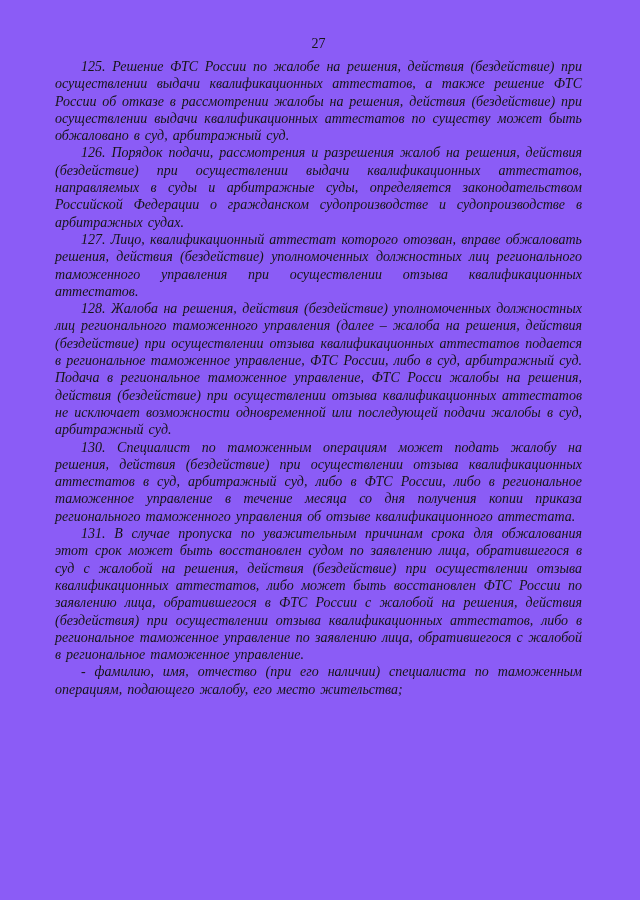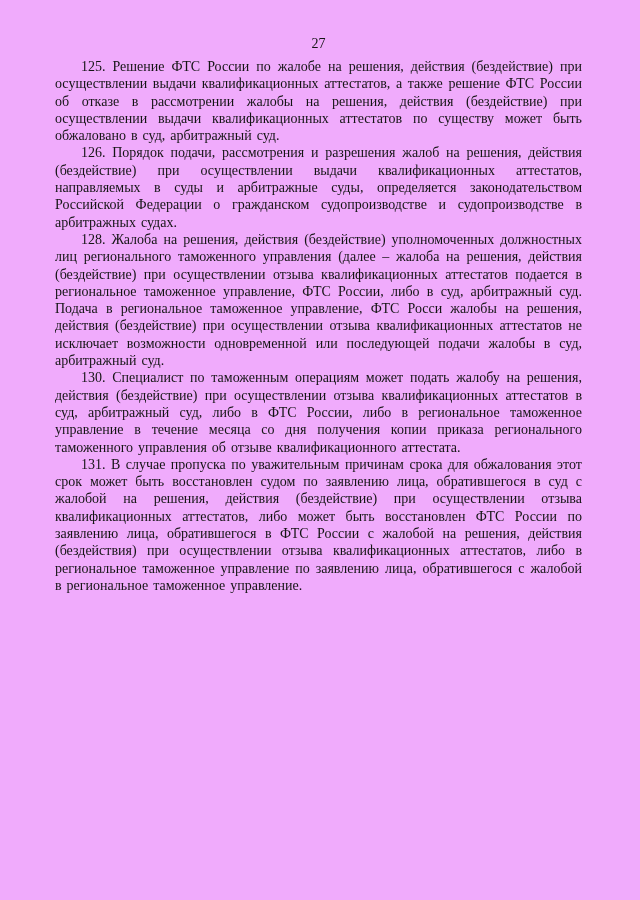--- a/index.html
+++ b/index.html
@@ -7,44 +7,47 @@
     padding: 0;
     background: #ffffff;
     width: 640px;
     height: 900px;
     overflow: hidden;
   }
   .sheet {
     box-sizing: border-box;
     width: 640px;
     height: 900px;
-    background: #f0abfc;
+    background: #8b5cf6;
     padding: 36px 58px 0 55px;
     font-family: "Liberation Serif", "DejaVu Serif", serif;
     color: #151515;
   }
   .page-number {
     text-align: center;
     font-size: 14px;
     line-height: 16px;
     margin: 0 0 6px 0;
   }
   .para {
     margin: 0;
     font-size: 14px;
     line-height: 17.3px;
     text-align: justify;
     text-indent: 26px;
     word-spacing: 1.5px;
+    font-style: italic;
   }
 </style>
 </head>
 <body>
 
 <div class="sheet">
   <div class="page-number">27</div>
 
   <p class="para">125. Решение ФТС России по жалобе на решения, действия (бездействие) при осуществлении выдачи квалификационных аттестатов, а также решение ФТС России об отказе в рассмотрении жалобы на решения, действия (бездействие) при осуществлении выдачи квалификационных аттестатов по существу может быть обжаловано в суд, арбитражный суд.</p>
   <p class="para">126. Порядок подачи, рассмотрения и разрешения жалоб на решения, действия (бездействие) при осуществлении выдачи квалификационных аттестатов, направляемых в суды и арбитражные суды, определяется законодательством Российской Федерации о гражданском судопроизводстве и судопроизводстве в арбитражных судах.</p>
+  <p class="para">127. Лицо, квалификационный аттестат которого отозван, вправе обжаловать решения, действия (бездействие) уполномоченных должностных лиц регионального таможенного управления при осуществлении отзыва квалификационных аттестатов.</p>
   <p class="para">128. Жалоба на решения, действия (бездействие) уполномоченных должностных лиц регионального таможенного управления (далее – жалоба на решения, действия (бездействие) при осуществлении отзыва квалификационных аттестатов подается в региональное таможенное управление, ФТС России, либо в суд, арбитражный суд. Подача в региональное таможенное управление, ФТС Росси жалобы на решения, действия (бездействие) при осуществлении отзыва квалификационных аттестатов не исключает возможности одновременной или последующей подачи жалобы в суд, арбитражный суд.</p>
   <p class="para">130. Специалист по таможенным операциям может подать жалобу на решения, действия (бездействие) при осуществлении отзыва квалификационных аттестатов в суд, арбитражный суд, либо в ФТС России, либо в региональное таможенное управление в течение месяца со дня получения копии приказа регионального таможенного управления об отзыве квалификационного аттестата.</p>
   <p class="para">131. В случае пропуска по уважительным причинам срока для обжалования этот срок может быть восстановлен судом по заявлению лица, обратившегося в суд с жалобой на решения, действия (бездействие) при осуществлении отзыва квалификационных аттестатов, либо может быть восстановлен ФТС России по заявлению лица, обратившегося в ФТС России с жалобой на решения, действия (бездействия) при осуществлении отзыва квалификационных аттестатов, либо в региональное таможенное управление по заявлению лица, обратившегося с жалобой в региональное таможенное управление.</p>
+  <p class="para">- фамилию, имя, отчество (при его наличии) специалиста по таможенным операциям, подающего жалобу, его место жительства;</p>
 </div>
 
 </body></html>

